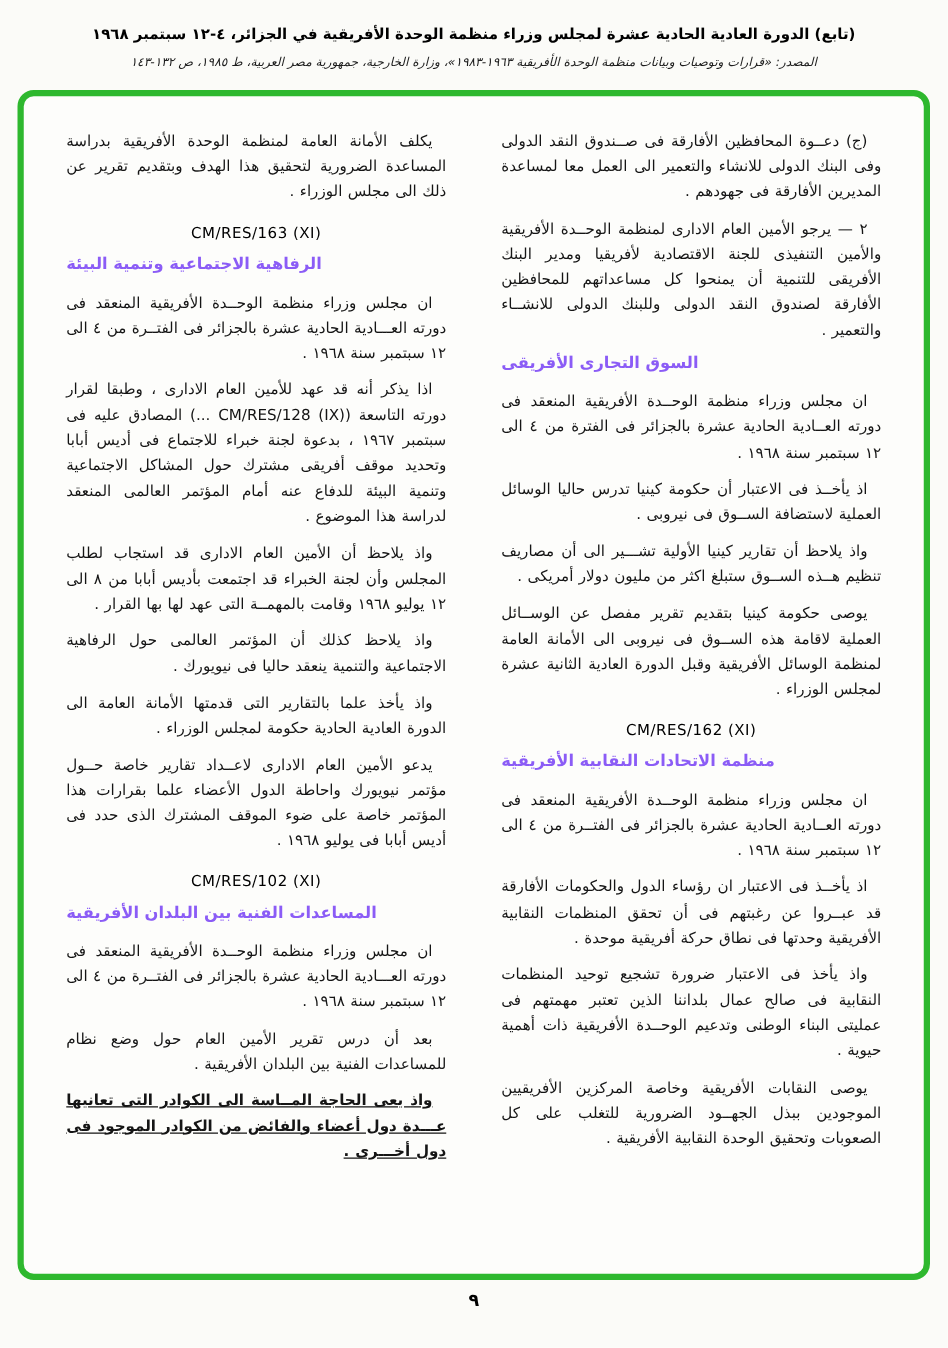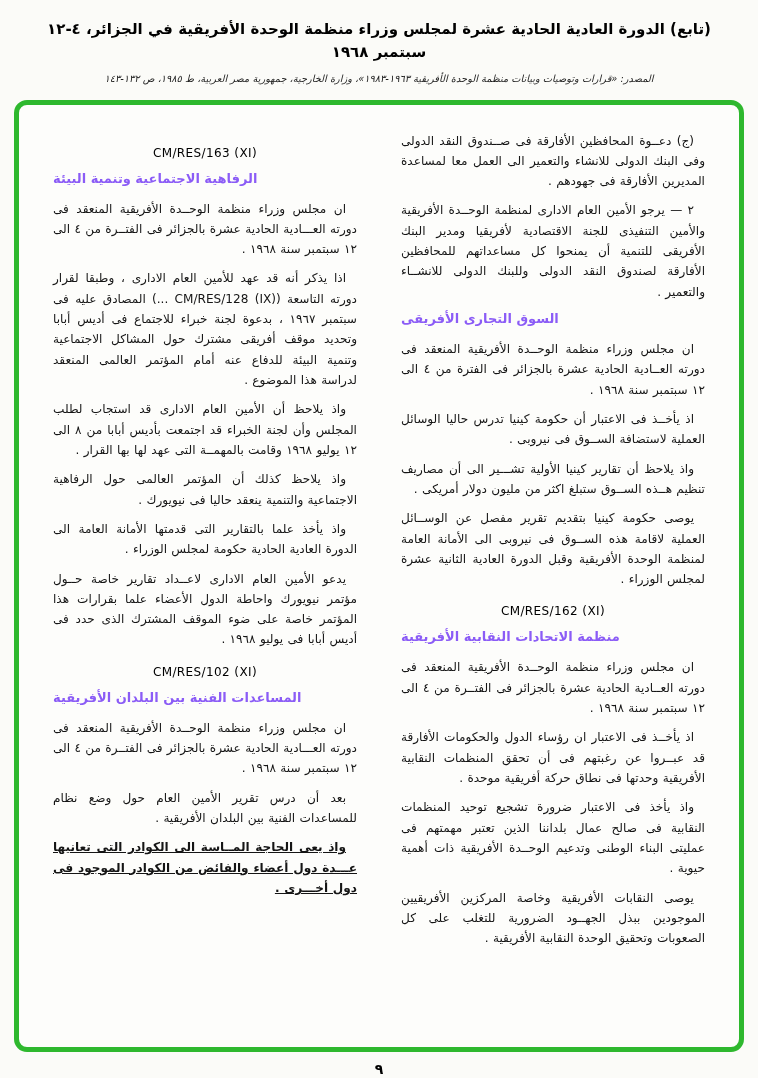--- a/index.html
+++ b/index.html
@@ -12,21 +12,21 @@
     overflow: hidden;
   }
 
   
   .header {
     direction: rtl;
     text-align: center;
     padding: 18px 22px 0 22px;
   }
   .header-title {
-    font-size: 15px;
+    font-size: 12px;
     font-weight: bold;
     line-height: 1.55;
     color: #000;
   }
   .header-source {
     font-size: 9.8px;
     margin-top: 8px;
     color: #1c1c1c;
     letter-spacing: 0.1px;
     font-style: italic;
@@ -104,29 +104,30 @@
 
   <div class="content-frame" style="border-color: rgb(46, 184, 46);">
     <div class="columns">
       <div class="column">
           <div class="block para">(ج) دعــوة المحافظين الأفارقة فى صــندوق النقد الدولى وفى البنك الدولى للانشاء والتعمير الى العمل معا لمساعدة المديرين الأفارقة فى جهودهم .</div>
           <div class="block para">٢ — يرجو الأمين العام الادارى لمنظمة الوحــدة الأفريقية والأمين التنفيذى للجنة الاقتصادية لأفريقيا ومدير البنك الأفريقى للتنمية أن يمنحوا كل مساعداتهم للمحافظين الأفارقة لصندوق النقد الدولى وللبنك الدولى للانشــاء والتعمير .</div>
           <div class="block heading">السوق التجارى الأفريقى</div>
           <div class="block para">ان مجلس وزراء منظمة الوحــدة الأفريقية المنعقد فى دورته العــادية الحادية عشرة بالجزائر فى الفترة من ٤ الى ١٢ سبتمبر سنة ١٩٦٨ .</div>
           <div class="block para">اذ يأخــذ فى الاعتبار أن حكومة كينيا تدرس حاليا الوسائل العملية لاستضافة الســوق فى نيروبى .</div>
           <div class="block para">واذ يلاحظ أن تقارير كينيا الأولية تشـــير الى أن مصاريف تنظيم هــذه الســوق ستبلغ اكثر من مليون دولار أمريكى .</div>
-          <div class="block para">يوصى حكومة كينيا بتقديم تقرير مفصل عن الوســائل العملية لاقامة هذه الســوق فى نيروبى الى الأمانة العامة لمنظمة الوحدة الأفريقية وقبل الدورة العادية الثانية عشرة لمجلس الوزراء .</div>
+          <div class="block para">يوصى حكومة كينيا بتقديم تقرير مفصل عن الوســائل العملية لاقامة هذه الســوق فى نيروبى الى الأمانة العامة لمنظمة الوسائل الأفريقية وقبل الدورة العادية الثانية عشرة لمجلس الوزراء .</div>
           <div class="block res-id" dir="ltr">CM/RES/162 (XI)</div>
           <div class="block heading">منظمة الاتحادات النقابية الأفريقية</div>
           <div class="block para">ان مجلس وزراء منظمة الوحــدة الأفريقية المنعقد فى دورته العــادية الحادية عشرة بالجزائر فى الفتــرة من ٤ الى ١٢ سبتمبر سنة ١٩٦٨ .</div>
           <div class="block para">اذ يأخــذ فى الاعتبار ان رؤساء الدول والحكومات الأفارقة قد عبــروا عن رغبتهم فى أن تحقق المنظمات النقابية الأفريقية وحدتها فى نطاق حركة أفريقية موحدة .</div>
           <div class="block para">واذ يأخذ فى الاعتبار ضرورة تشجيع توحيد المنظمات النقابية فى صالح عمال بلداننا الذين تعتبر مهمتهم فى عمليتى البناء الوطنى وتدعيم الوحــدة الأفريقية ذات أهمية حيوية .</div>
           <div class="block para">يوصى النقابات الأفريقية وخاصة المركزين الأفريقيين الموجودين ببذل الجهــود الضرورية للتغلب على كل الصعوبات وتحقيق الوحدة النقابية الأفريقية .</div>
         </div>
       <div class="column">
+          <div class="block para">يكلف الأمانة العامة لمنظمة الوحدة الأفريقية بدراسة المساعدة الضرورية لتحقيق هذا الهدف وبتقديم تقرير عن ذلك الى مجلس الوزراء .</div>
           <div class="block res-id" dir="ltr">CM/RES/163 (XI)</div>
           <div class="block heading">الرفاهية الاجتماعية وتنمية البيئة</div>
           <div class="block para">ان مجلس وزراء منظمة الوحــدة الأفريقية المنعقد فى دورته العـــادية الحادية عشرة بالجزائر فى الفتــرة من ٤ الى ١٢ سبتمبر سنة ١٩٦٨ .</div>
           <div class="block para">اذا يذكر أنه قد عهد للأمين العام الادارى ، وطبقا لقرار دورته التاسعة (CM/RES/128 (IX) ...) المصادق عليه فى سبتمبر ١٩٦٧ ، بدعوة لجنة خبراء للاجتماع فى أديس أبابا وتحديد موقف أفريقى مشترك حول المشاكل الاجتماعية وتنمية البيئة للدفاع عنه أمام المؤتمر العالمى المنعقد لدراسة هذا الموضوع .</div>
           <div class="block para">واذ يلاحظ أن الأمين العام الادارى قد استجاب لطلب المجلس وأن لجنة الخبراء قد اجتمعت بأديس أبابا من ٨ الى ١٢ يوليو ١٩٦٨ وقامت بالمهمــة التى عهد لها بها القرار .</div>
           <div class="block para">واذ يلاحظ كذلك أن المؤتمر العالمى حول الرفاهية الاجتماعية والتنمية ينعقد حاليا فى نيويورك .</div>
           <div class="block para">واذ يأخذ علما بالتقارير التى قدمتها الأمانة العامة الى الدورة العادية الحادية حكومة لمجلس الوزراء .</div>
           <div class="block para">يدعو الأمين العام الادارى لاعــداد تقارير خاصة حــول مؤتمر نيويورك واحاطة الدول الأعضاء علما بقرارات هذا المؤتمر خاصة على ضوء الموقف المشترك الذى حدد فى أديس أبابا فى يوليو ١٩٦٨ .</div>
           <div class="block res-id" dir="ltr">CM/RES/102 (XI)</div>
           <div class="block heading">المساعدات الفنية بين البلدان الأفريقية</div>

